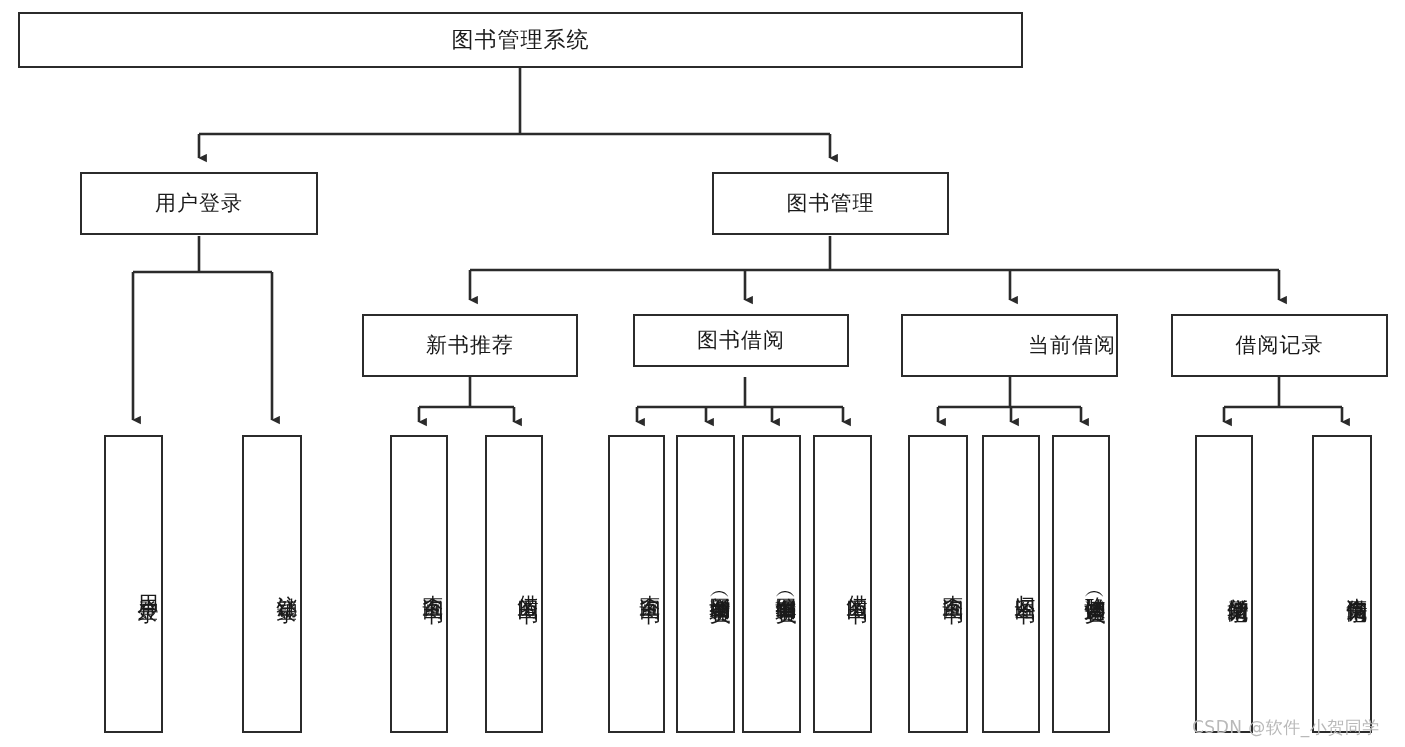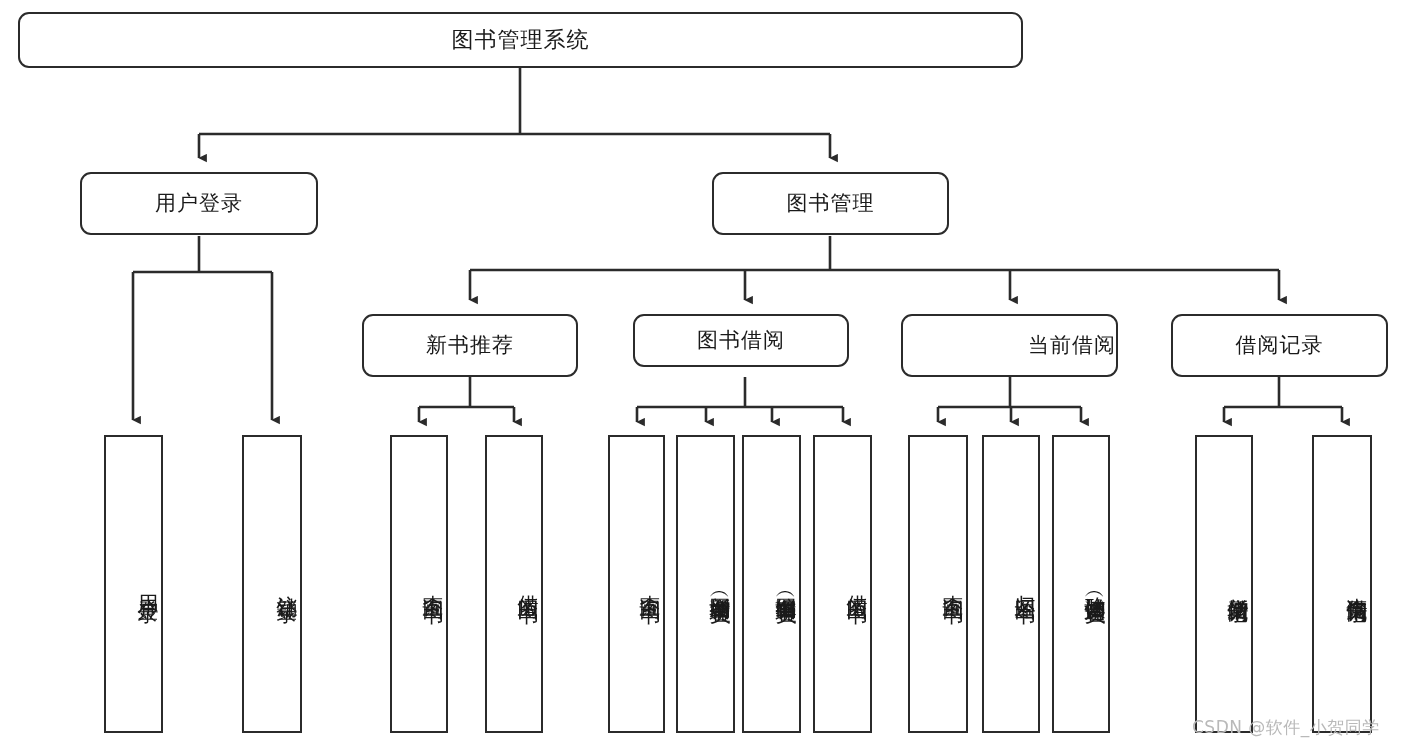--- a/index.html
+++ b/index.html
@@ -32,21 +32,20 @@
     background: #ffffff;
     display: flex;
     align-items: center;
     justify-content: center;
     color: #1a1a1a;
   }
   .node.h {
     font-size: 21px;
     letter-spacing: 1px;
     line-height: 1.2;
-    border-radius: 11px;
   }
   .node.title {
     font-size: 22px;
   }
   .node.v {
     font-size: 21px;
     writing-mode: vertical-rl;
     text-orientation: upright;
     letter-spacing: 3px;
     line-height: 1.25;

